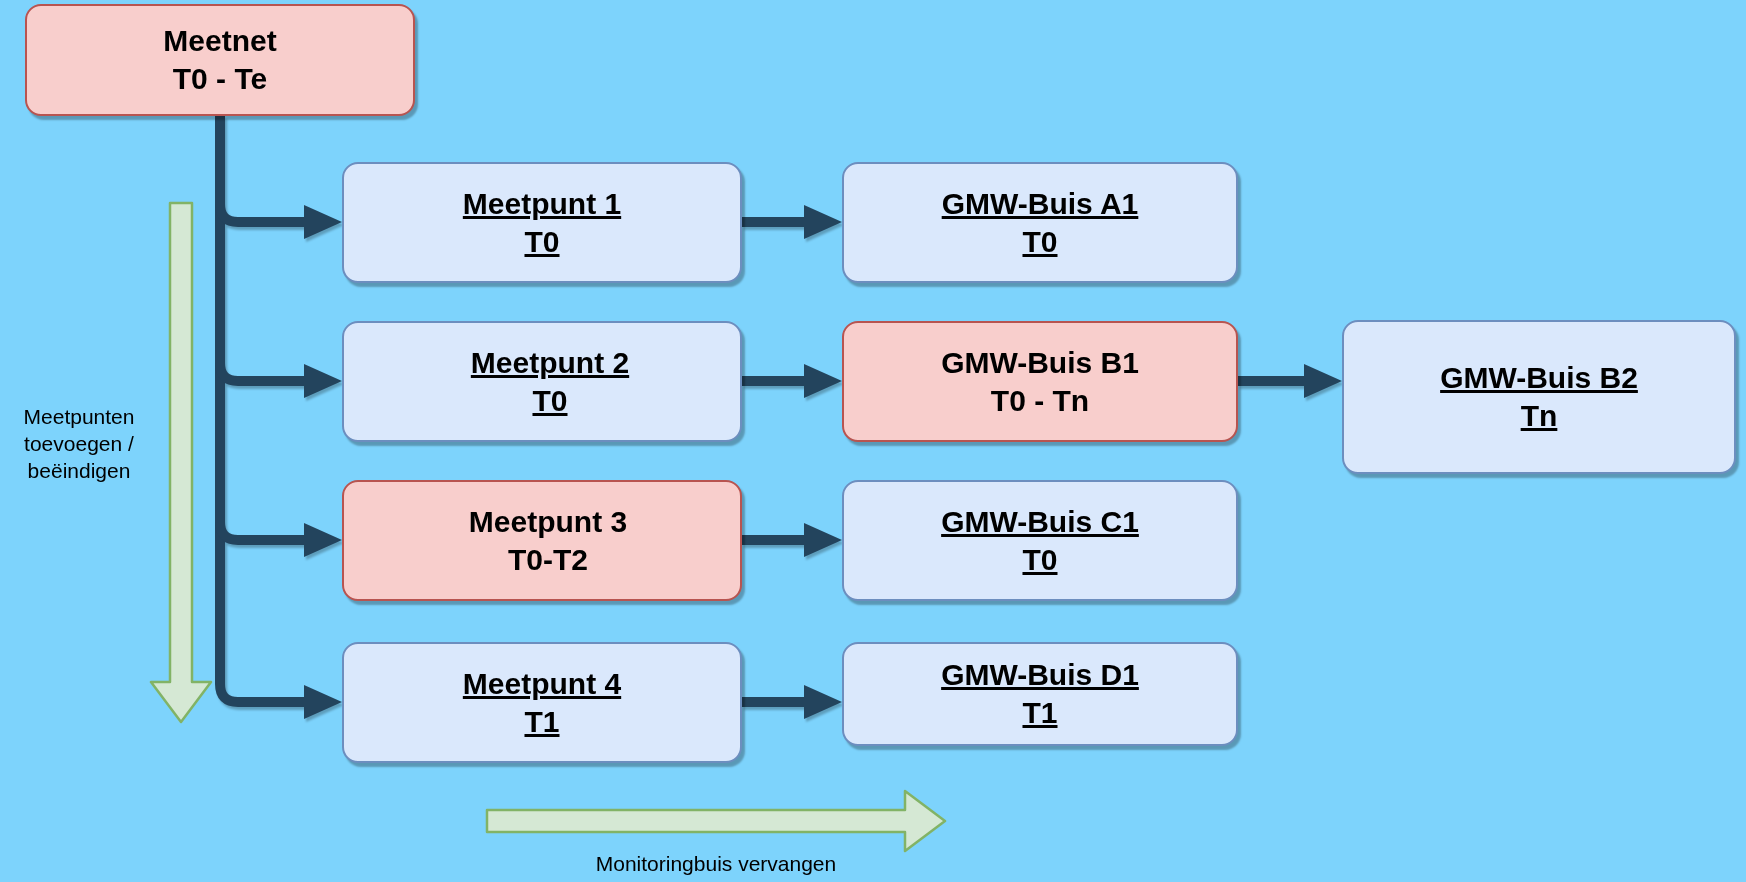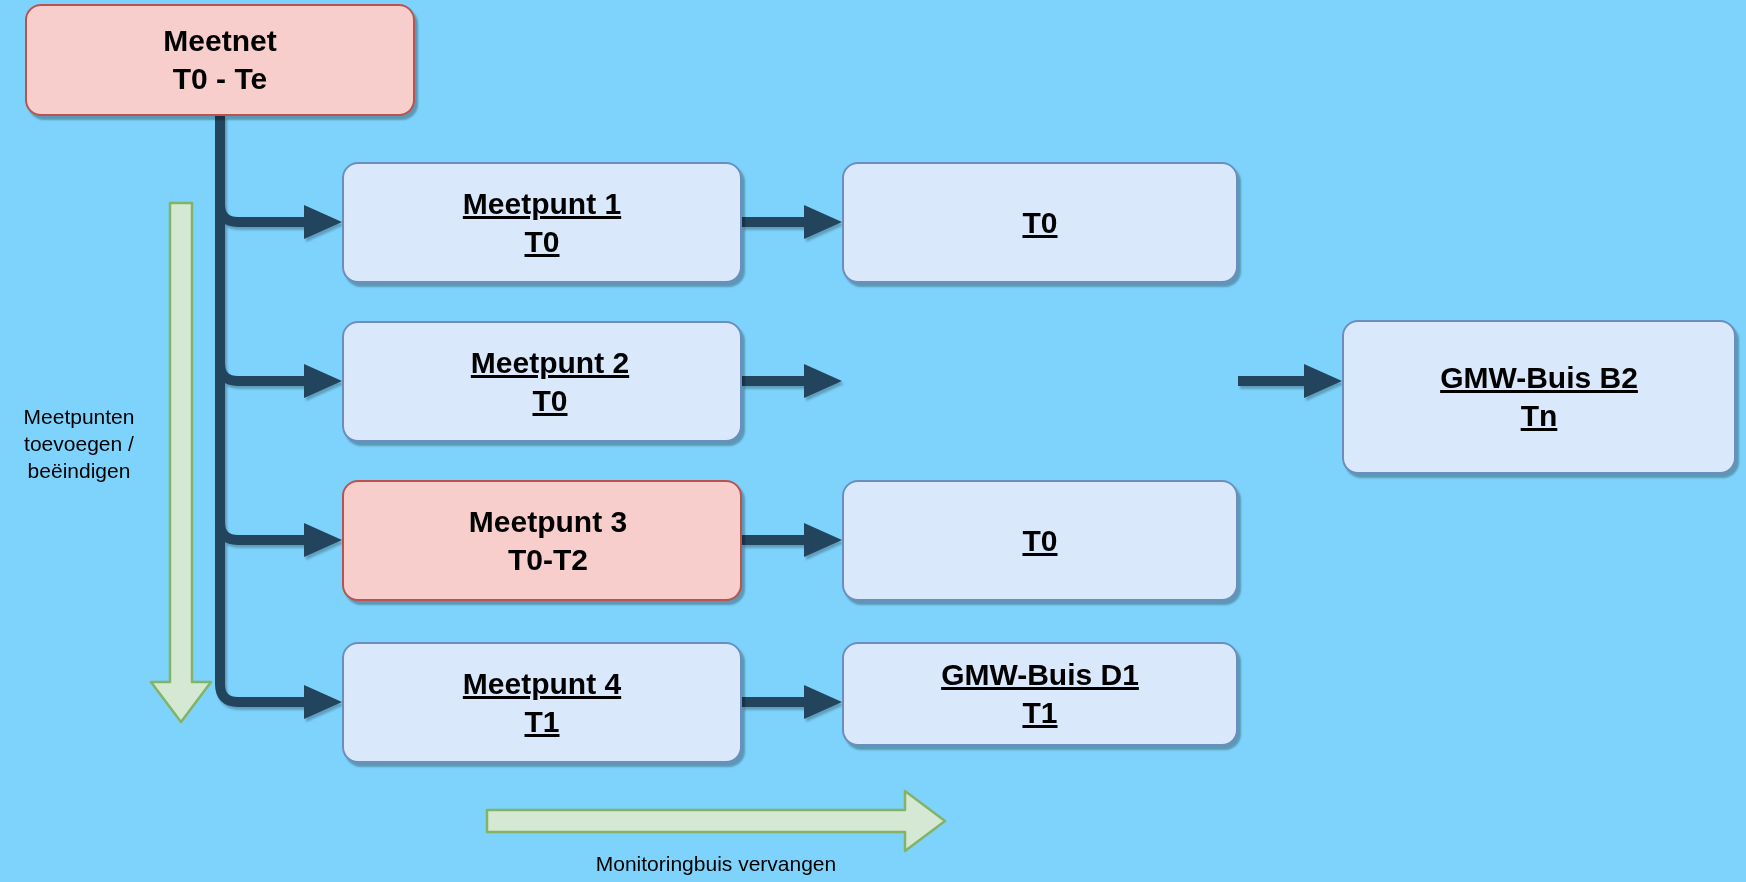--- a/index.html
+++ b/index.html
@@ -127,25 +127,31 @@
     <div class="node-title">Meetpunt 3</div>
     <div class="node-period">T0-T2</div>
   </div>
 
   <div class="node blue" style="left:342px; top:642px; width:400px; height:121px;text-align:right;">
     <div class="node-title">Meetpunt 4</div>
     <div class="node-period">T1</div>
   </div>
 
   <div class="node blue" style="left:842px; top:162px; width:396px; height:121px;">
+    <div class="node-title">GMW-Buis A1</div>
     <div class="node-period">T0</div>
   </div>
 
+  <div class="node red" style="left:842px; top:321px; width:396px; height:121px;">
+    <div class="node-title">GMW-Buis B1</div>
+    <div class="node-period">T0 - Tn</div>
+  </div>
 
   <div class="node blue" style="left:842px; top:480px; width:396px; height:121px;">
+    <div class="node-title">GMW-Buis C1</div>
     <div class="node-period">T0</div>
   </div>
 
   <div class="node blue" style="left:842px; top:642px; width:396px; height:104px;">
     <div class="node-title">GMW-Buis D1</div>
     <div class="node-period">T1</div>
   </div>
 
   <div class="node blue" style="left:1342px; top:320px; width:394px; height:154px;">
     <div class="node-title">GMW-Buis B2</div>

